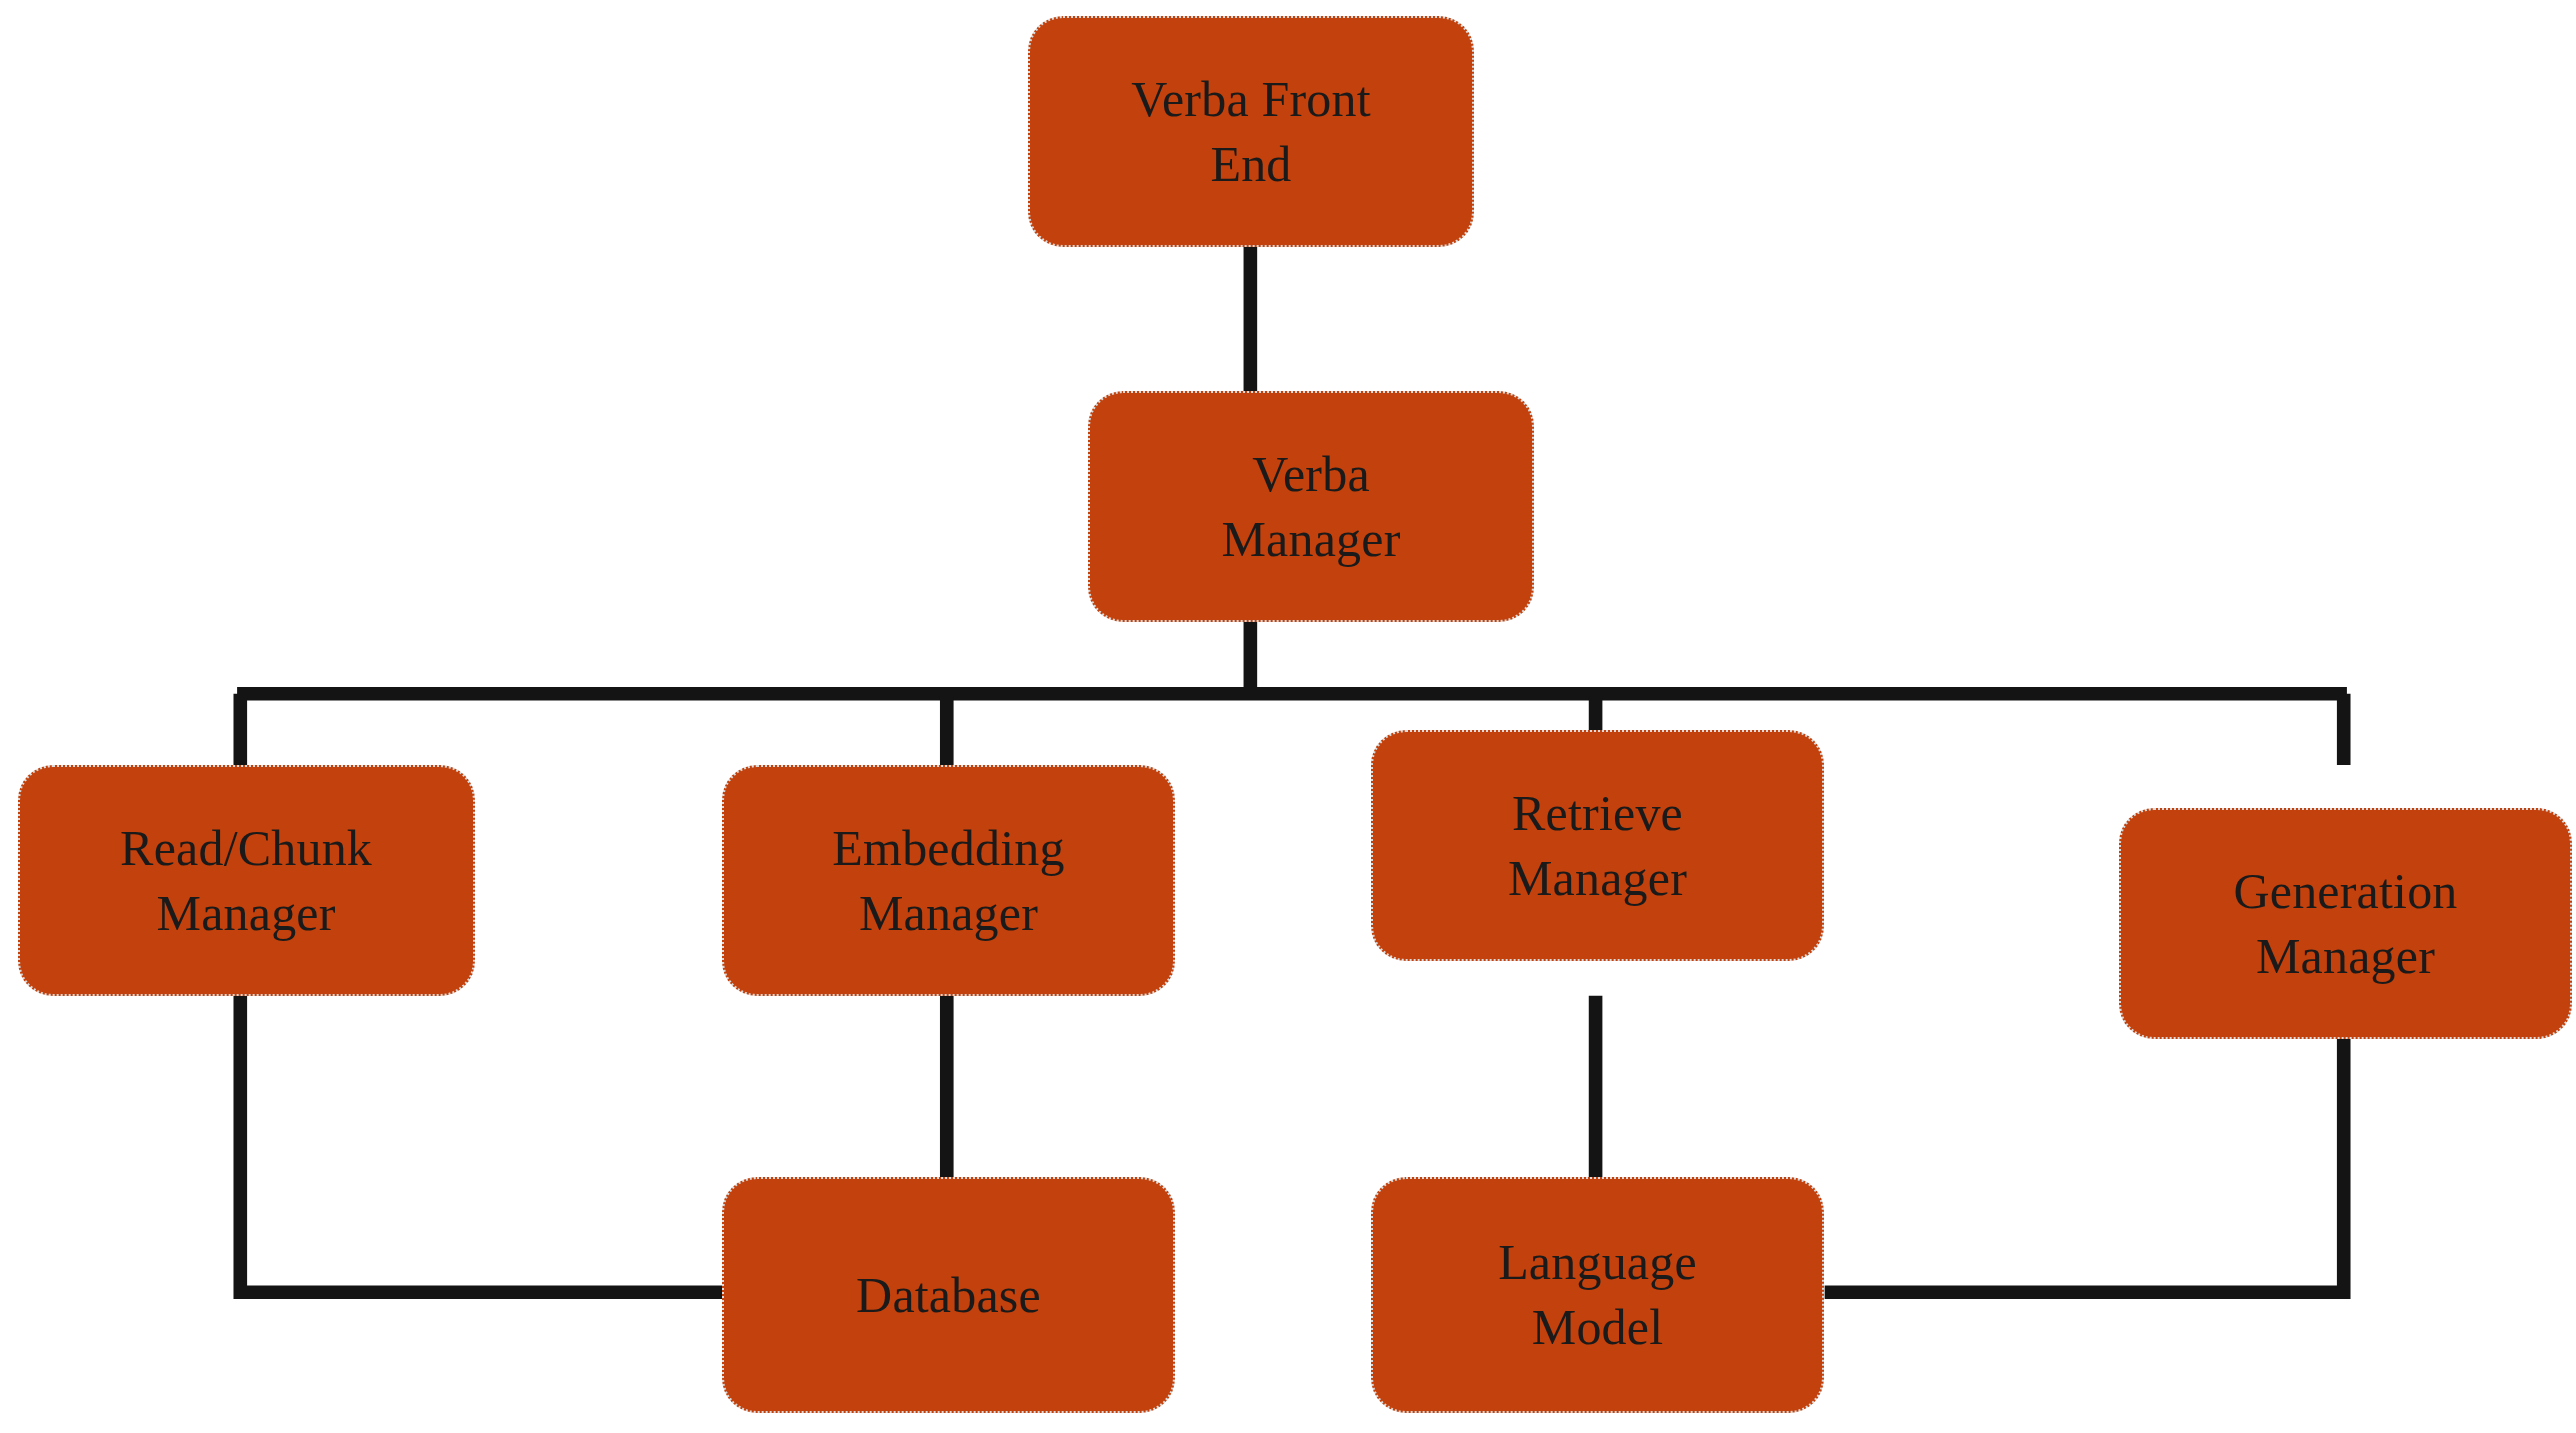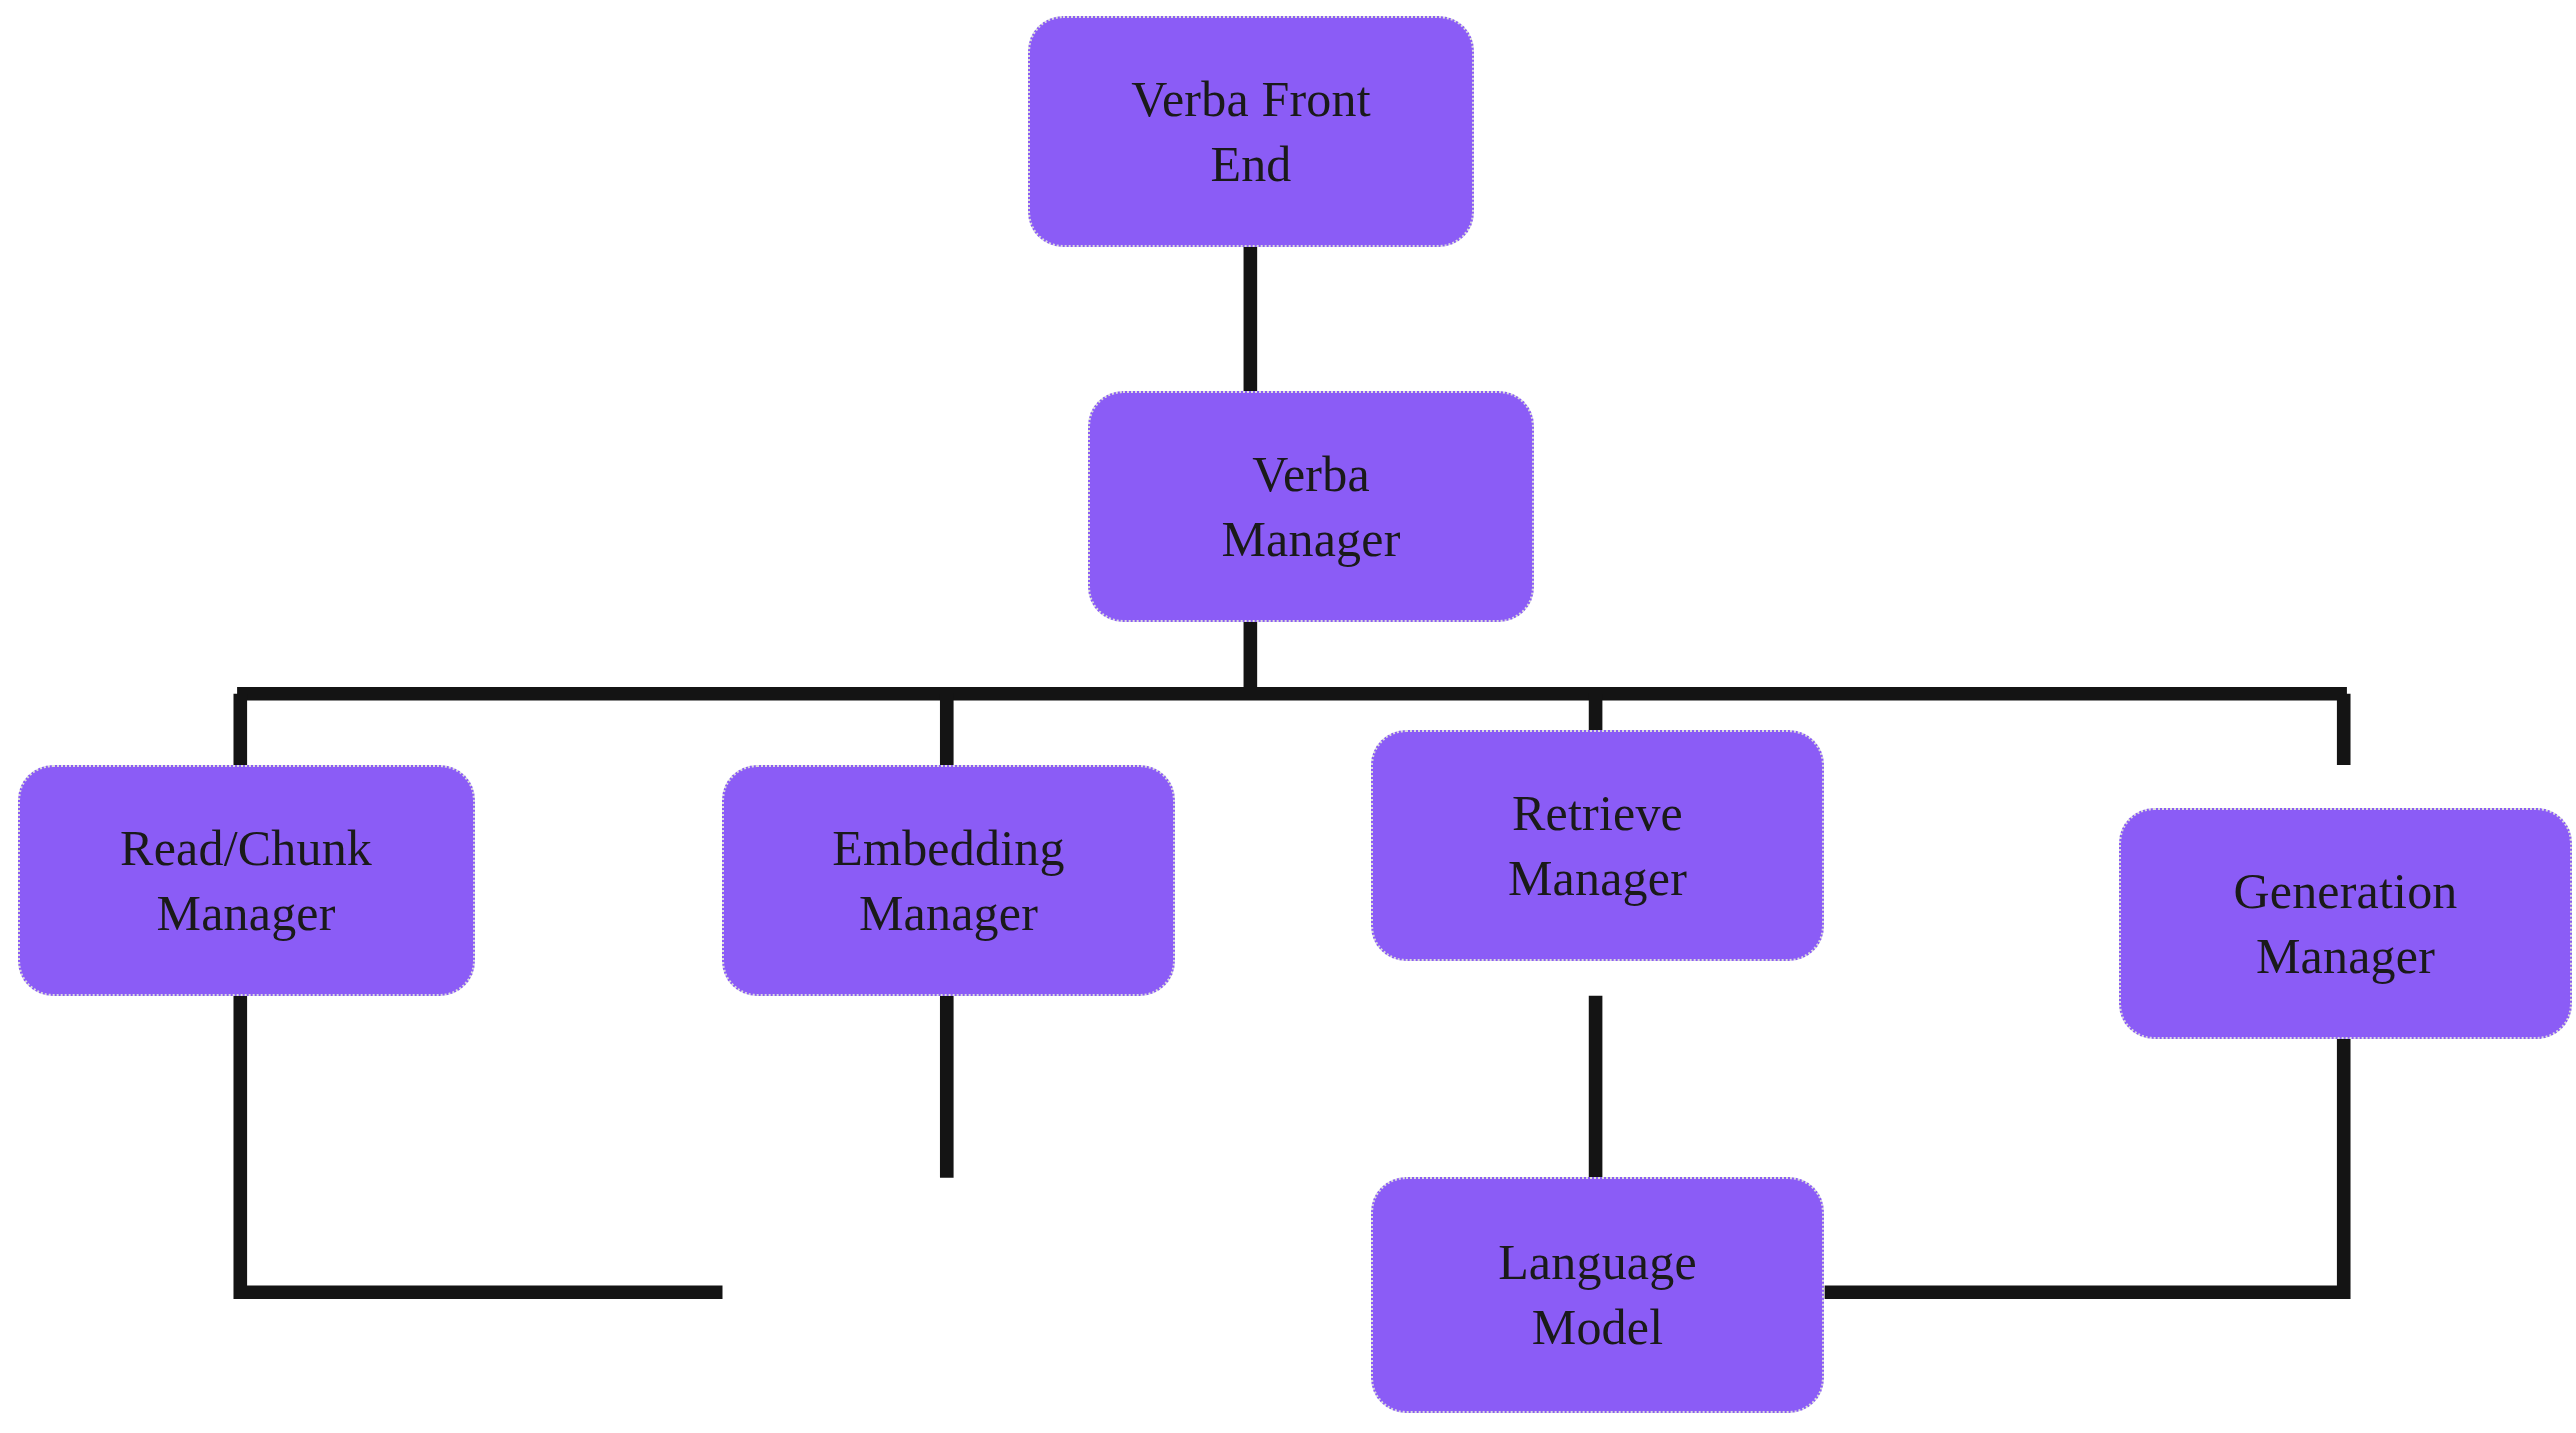--- a/index.html
+++ b/index.html
@@ -19,21 +19,21 @@
     position: absolute;
     left: 0;
     top: 0;
     width: 2576px;
     height: 1434px;
     pointer-events: none;
   }
   .node {
     position: absolute;
     box-sizing: border-box;
-    background: #8b5cf6;
+    background: #c2410c;
     border: 2.4px dotted #dcdcdc;
     border-radius: 35px;
     display: flex;
     align-items: center;
     justify-content: center;
     text-align: center;
     z-index: 3;
   }
   .node-label {
     font-size: 50px;
@@ -96,20 +96,23 @@
   <div class="node" style="left:1371px; top:730px; width:453px; height:231px;">
     <span class="node-label">Retrieve
 Manager</span>
   </div>
 
   <div class="node" style="left:2119px; top:808px; width:453px; height:231px;">
     <span class="node-label">Generation
 Manager</span>
   </div>
 
+  <div class="node" style="left:722px; top:1177px; width:453px; height:236px;">
+    <span class="node-label">Database</span>
+  </div>
 
   <div class="node" style="left:1371px; top:1177px; width:453px; height:236px;">
     <span class="node-label">Language
 Model</span>
   </div>
 
 </div>
 
 
 </body></html>

